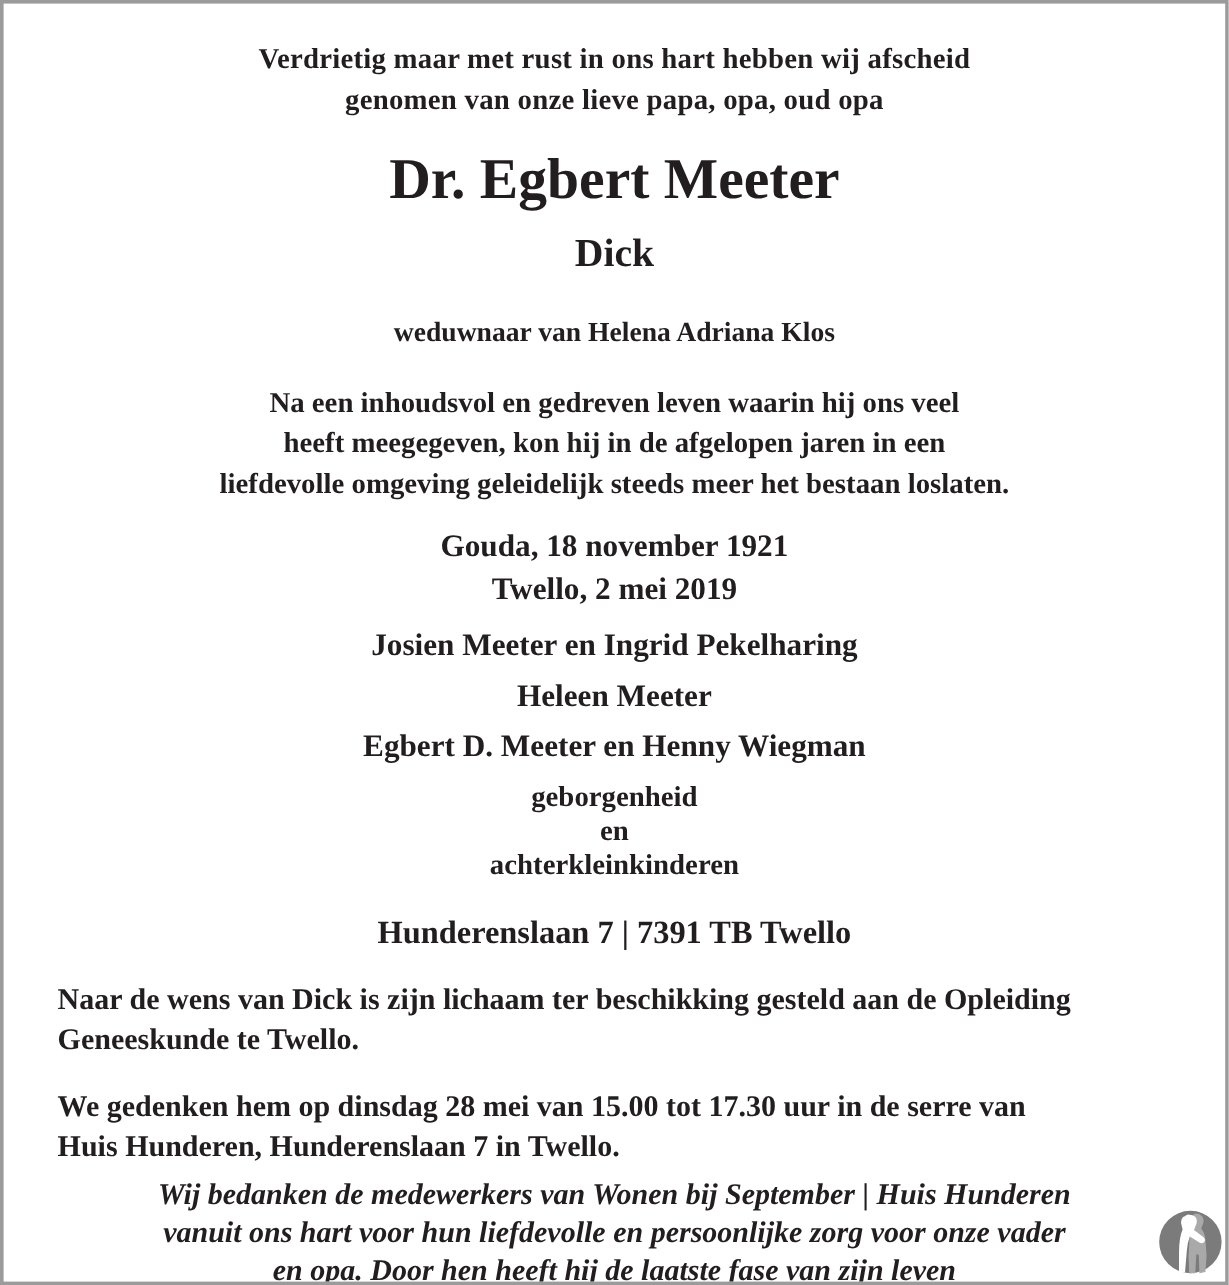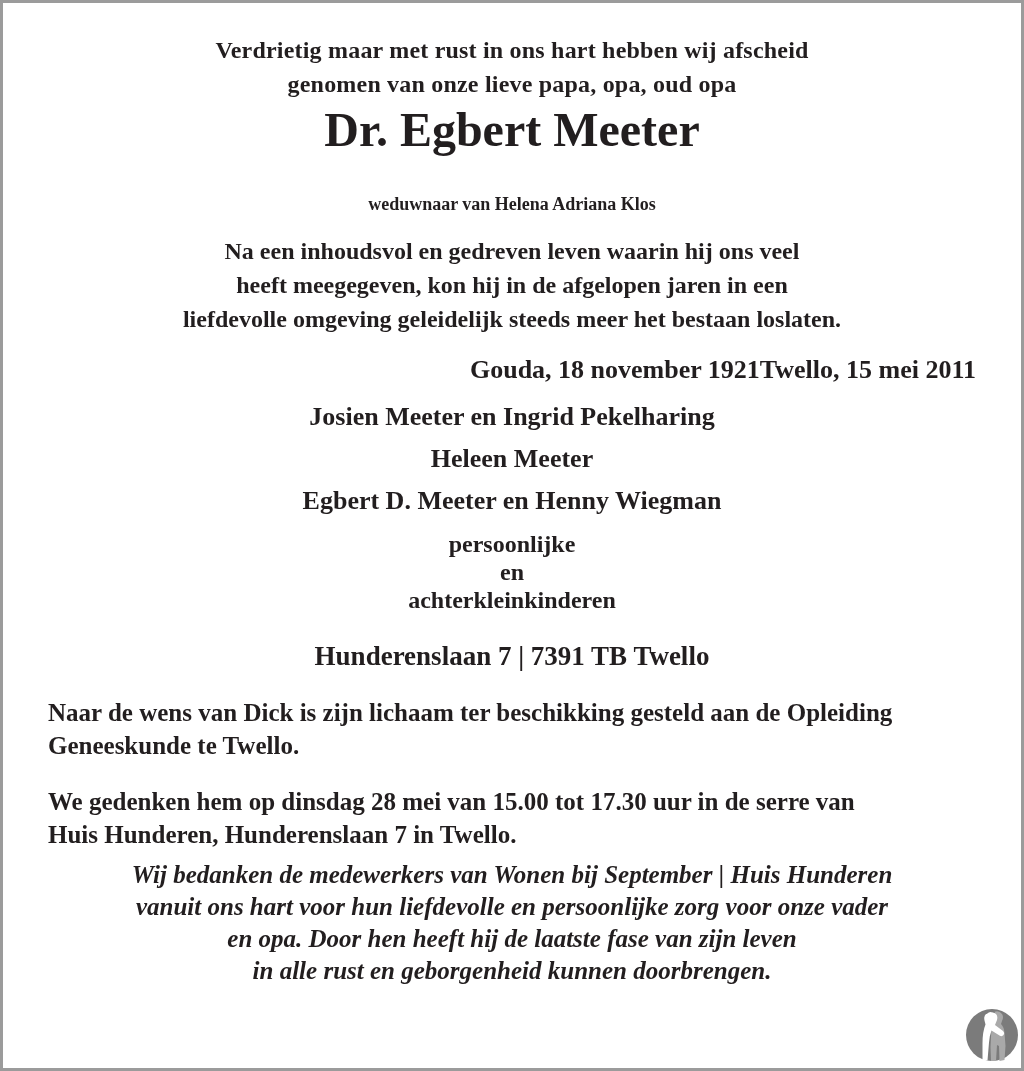--- a/index.html
+++ b/index.html
@@ -25,44 +25,46 @@
   }
   .pre { white-space: pre-line; }
 
   .intro {
     margin-top: 30px;
     font-size: 24px;
     line-height: 34px;
     letter-spacing: 0.2px;
   }
   .deceased-name {
+    margin-top: 20px;
     font-size: 48px;
     line-height: 58px;
   }
   .nickname {
     margin-top: 13px;
     font-size: 33px;
     line-height: 40px;
   }
   .relation {
     margin-top: 29px;
-    font-size: 18px;
+    font-size: 23px;
     line-height: 32px;
   }
   .life-text {
-    margin-top: 14px;
+    margin-top: 26px;
     font-size: 24px;
     line-height: 34px;
   }
   .dates-row {
     margin-top: 16px;
     display: flex;
-    justify-content: flex-end;
+    justify-content: flex-start;
     font-size: 26px;
     line-height: 36px;
+    flex-direction: column;
   }
   .family-block { margin-top: 14px; }
   .family-line {
     font-size: 26px;
     line-height: 30px;
     margin-top: 12px;
   }
   .grandchildren-block {
     margin-top: 14px;
     font-size: 24px;
@@ -101,39 +103,40 @@
 <body>
 
 <div class="sheet">
   <div class="inner">
 
     <div class="intro pre">Verdrietig maar met rust in ons hart hebben wij afscheid
 genomen van onze lieve papa, opa, oud opa</div>
 
     <div class="deceased-name">Dr. Egbert Meeter</div>
 
+    <div class="nickname">Dick</div>
 
     <div class="relation">weduwnaar van Helena Adriana Klos</div>
 
     <div class="life-text pre">Na een inhoudsvol en gedreven leven waarin hij ons veel
 heeft meegegeven, kon hij in de afgelopen jaren in een
 liefdevolle omgeving geleidelijk steeds meer het bestaan loslaten.</div>
 
     <div class="dates-row">
       <span>Gouda, 18 november 1921</span>
-      <span>Twello, 15 mei 2011</span>
+      <span>Twello, 2 mei 2019</span>
     </div>
 
     <div class="family-block">
       <div class="family-line">Josien Meeter en Ingrid Pekelharing</div>
       <div class="family-line">Heleen Meeter</div>
       <div class="family-line">Egbert D. Meeter en Henny Wiegman</div>
     </div>
 
-    <div class="grandchildren-block pre">persoonlijke
+    <div class="grandchildren-block pre">geborgenheid
 en
 achterkleinkinderen</div>
 
     <div class="address-line">Hunderenslaan 7 | 7391 TB  Twello</div>
 
     <div class="body-paragraph pre">Naar de wens van Dick is zijn lichaam ter beschikking gesteld aan de Opleiding
 Geneeskunde te Twello.</div>
 
     <div class="body-paragraph pre">We gedenken hem op dinsdag 28 mei van 15.00 tot 17.30 uur in de serre van
 Huis Hunderen, Hunderenslaan 7 in Twello.</div>

